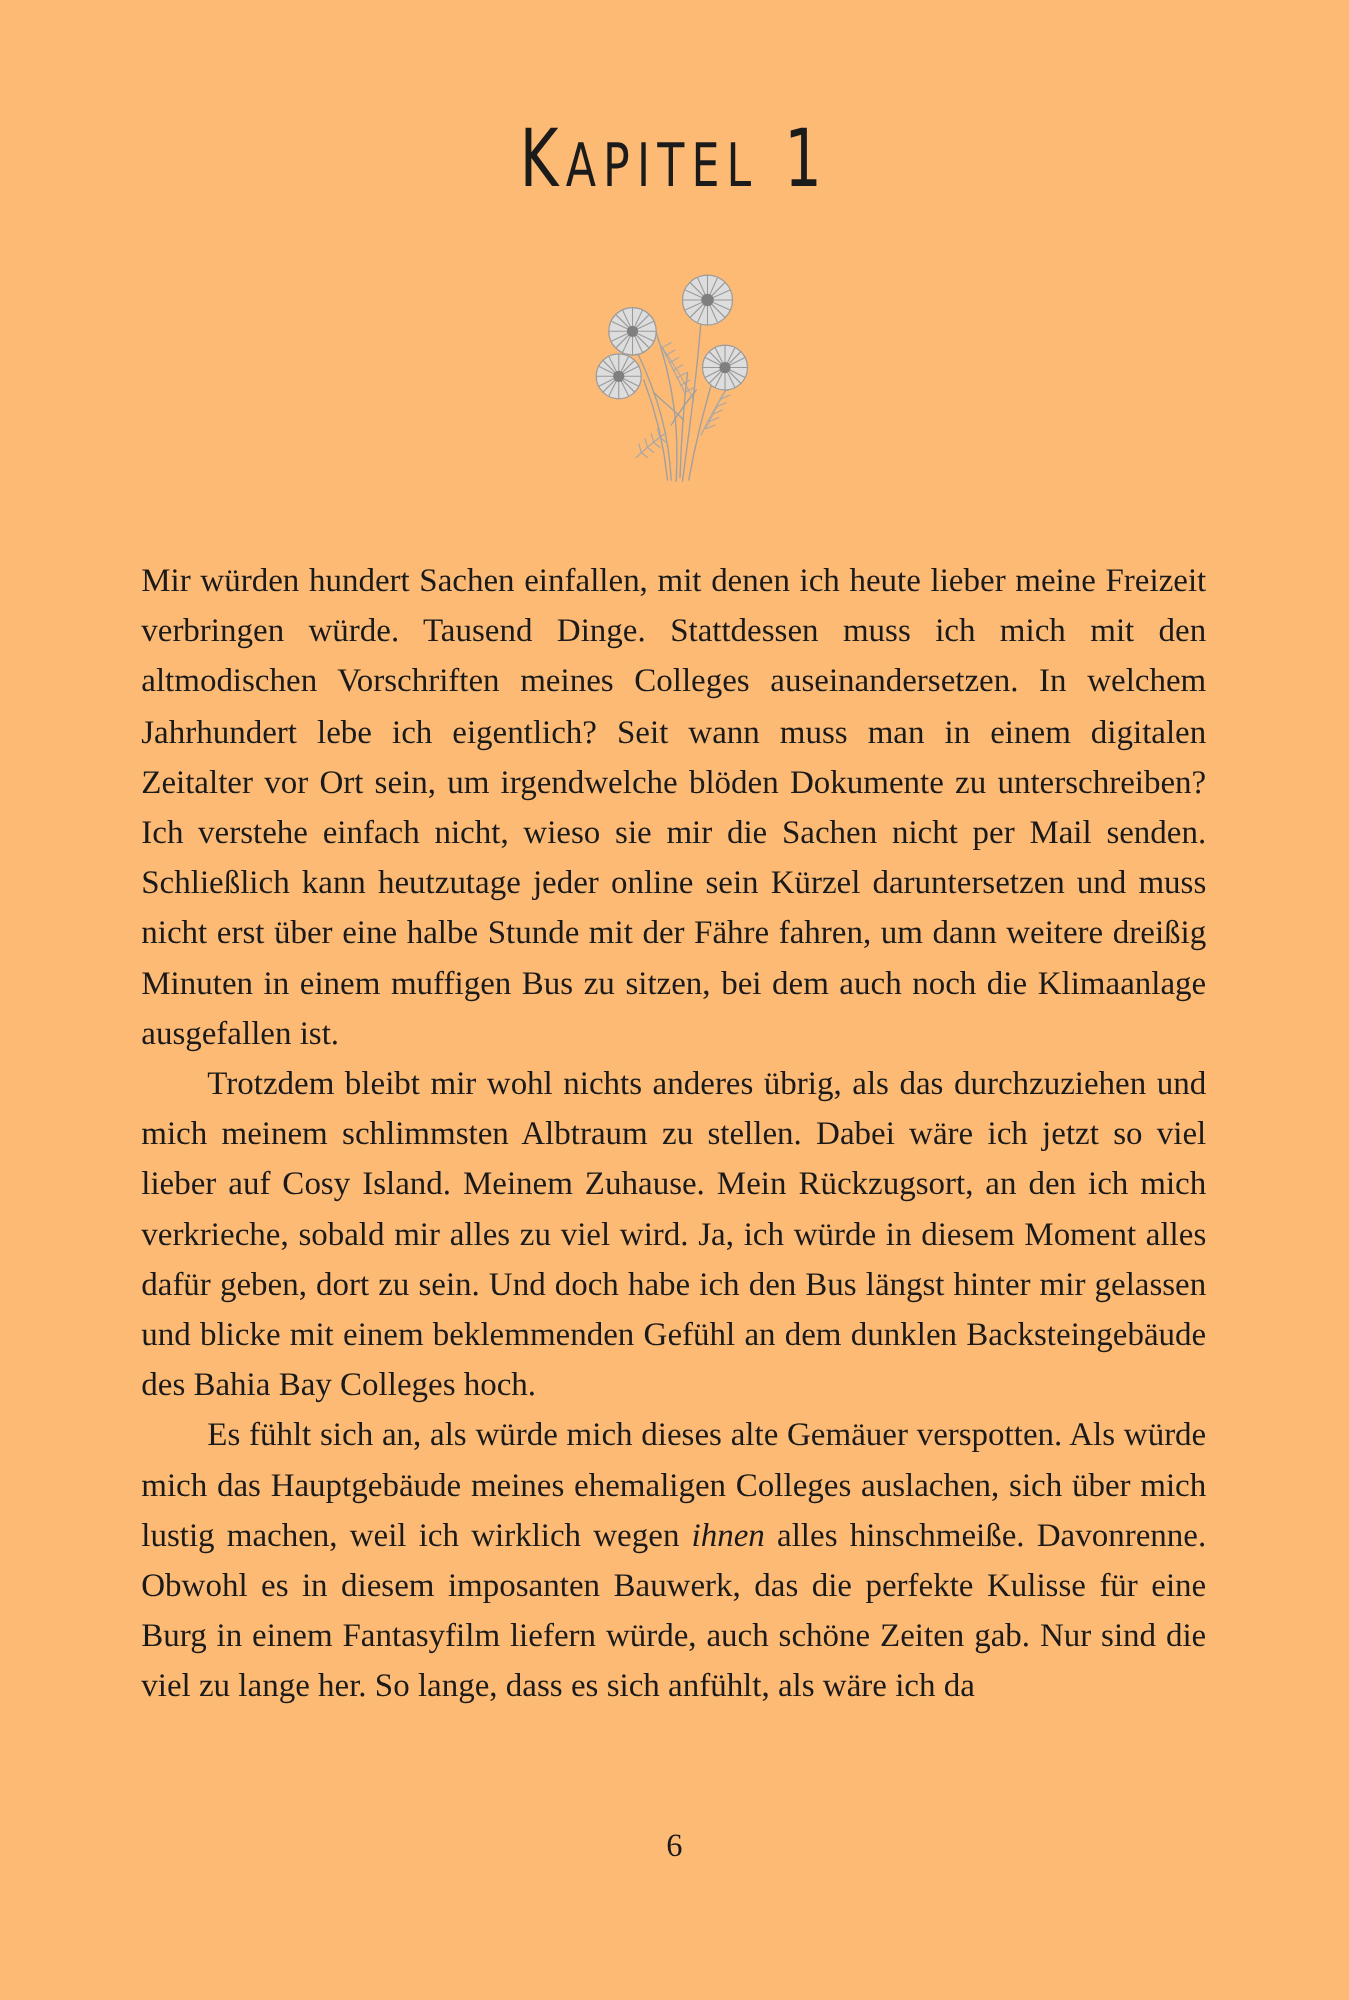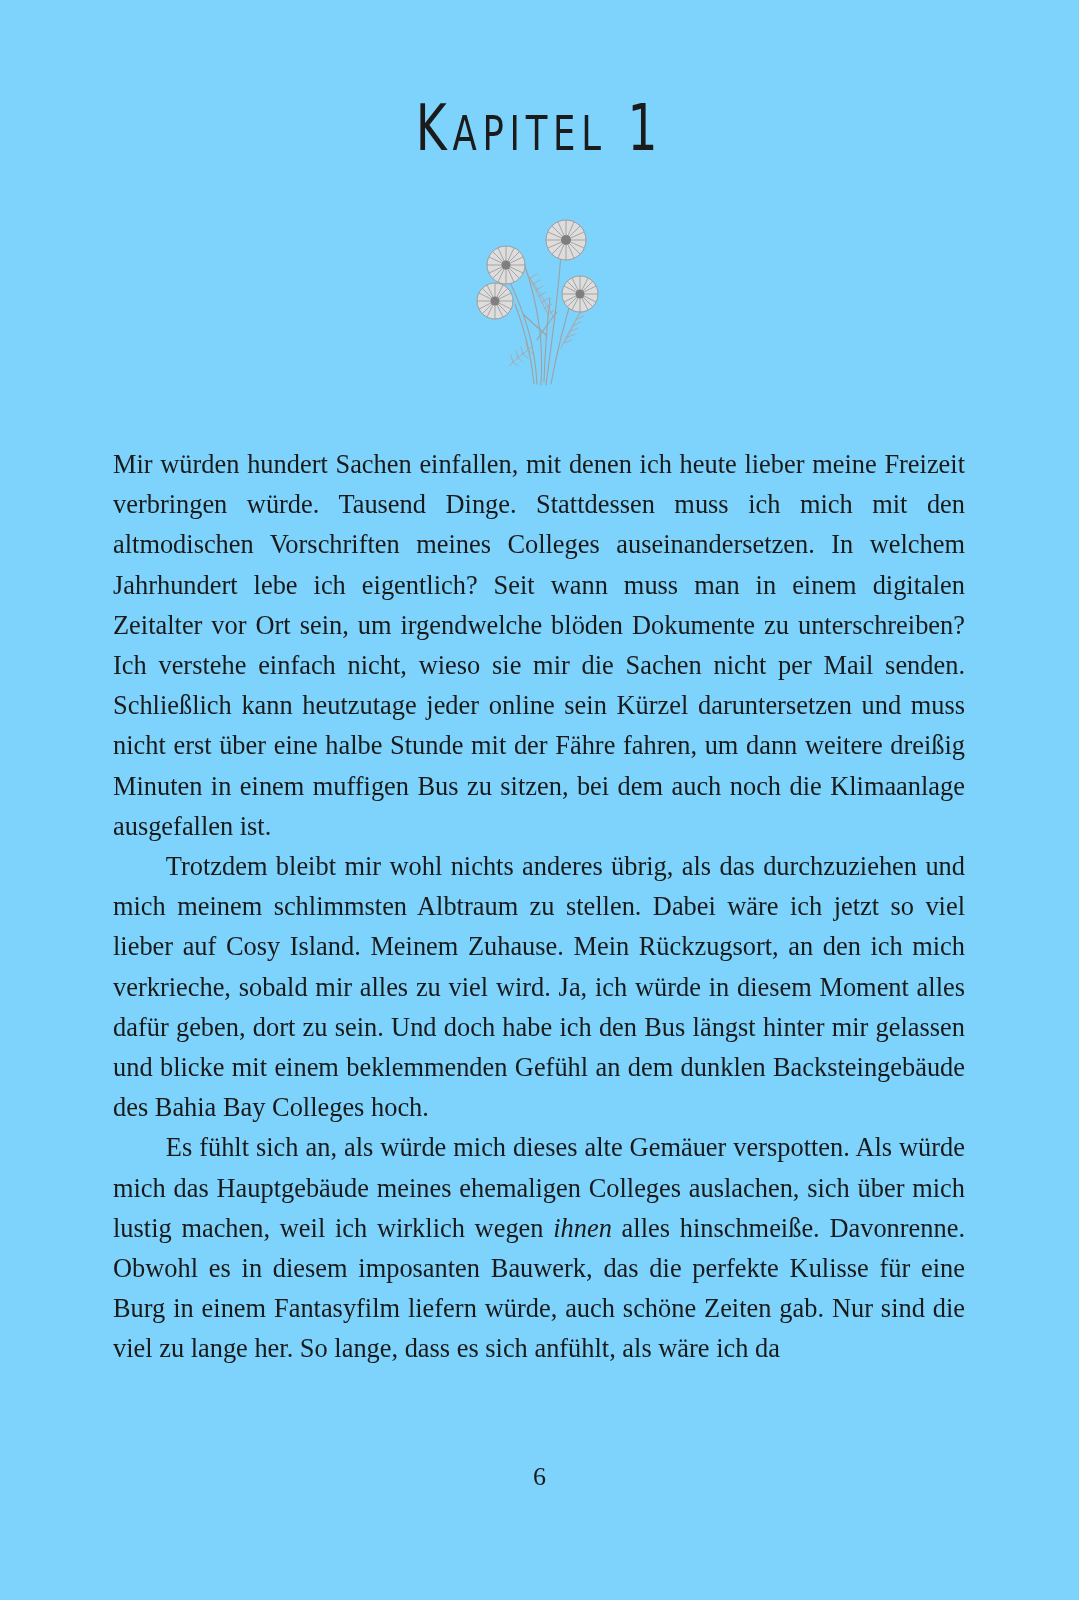--- a/index.html
+++ b/index.html
@@ -4,21 +4,21 @@
 <style>
   html, body {
     margin: 0;
     padding: 0;
     background: #ffffff;
   }
   .page {
     position: relative;
     width: 1079px;
     height: 1600px;
-    background: #7dd3fc;
+    background: #fdba74;
     overflow: hidden;
     box-sizing: border-box;
   }
 
   
   .chapter-heading {
     position: absolute;
     top: 96px;
     left: 0;
     width: 1079px;

